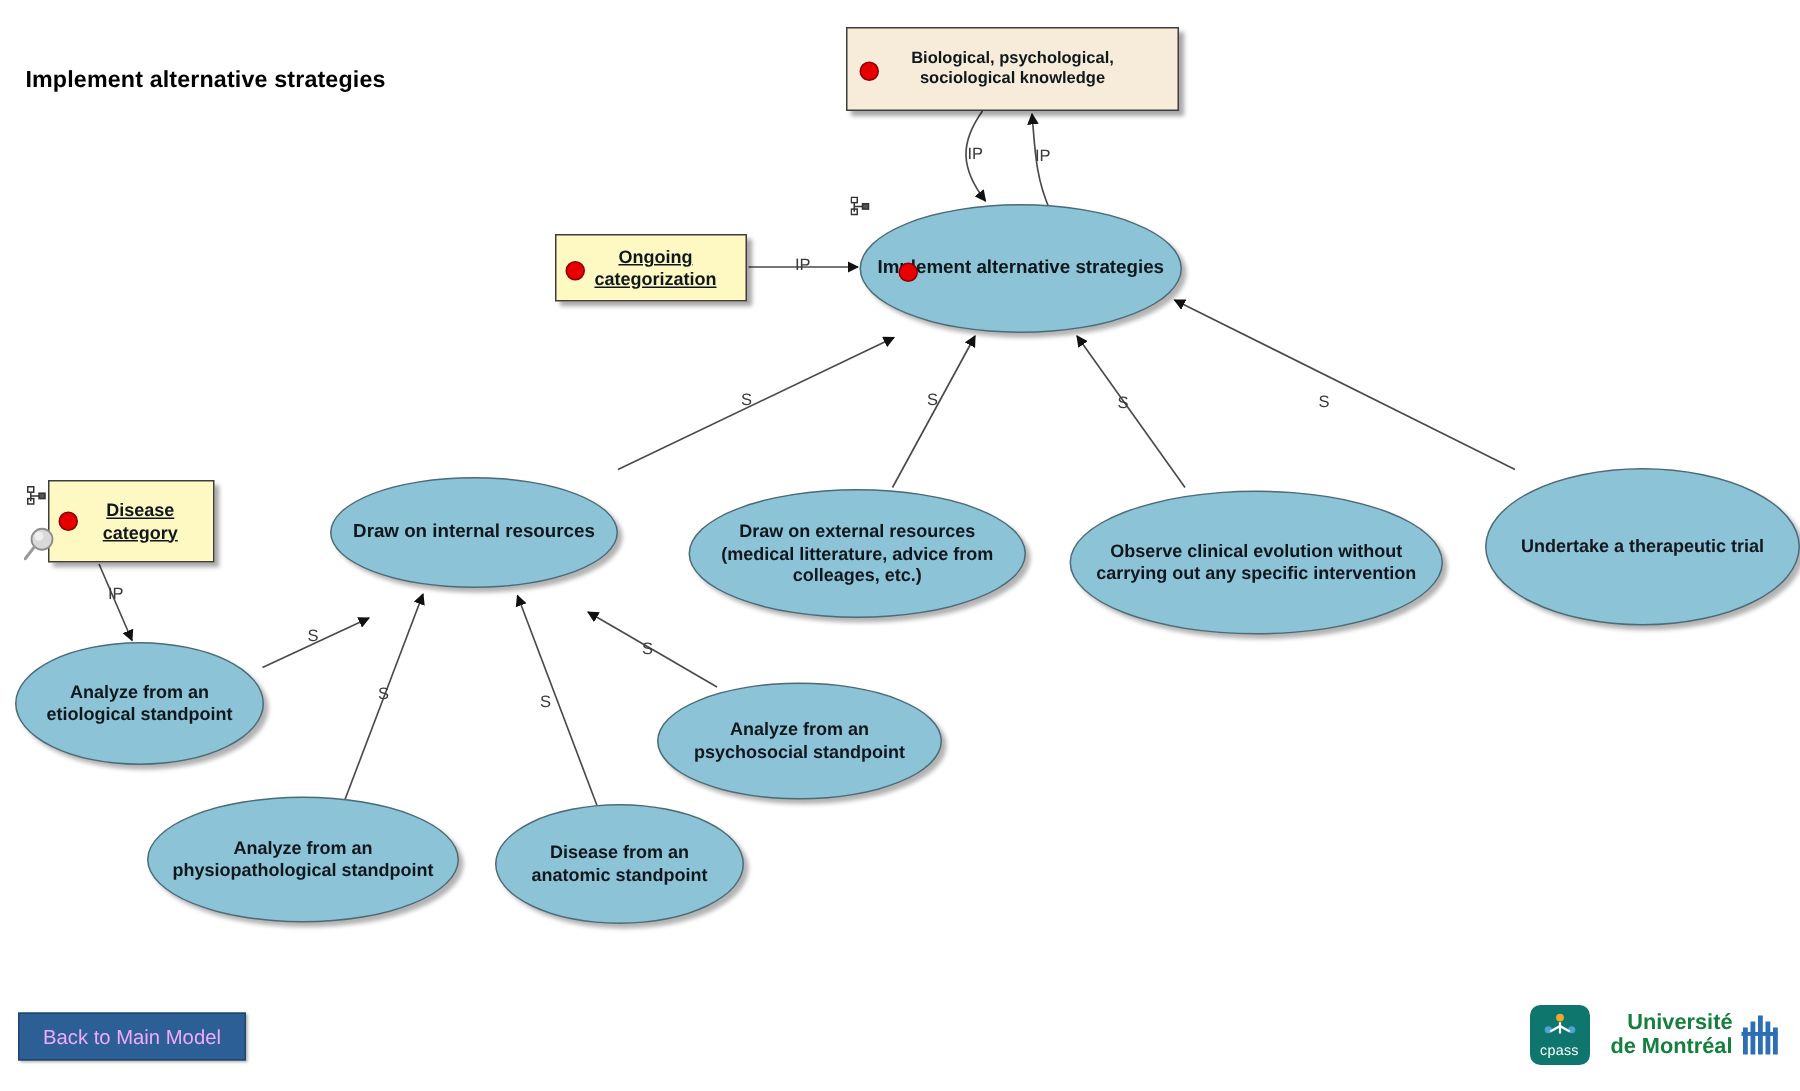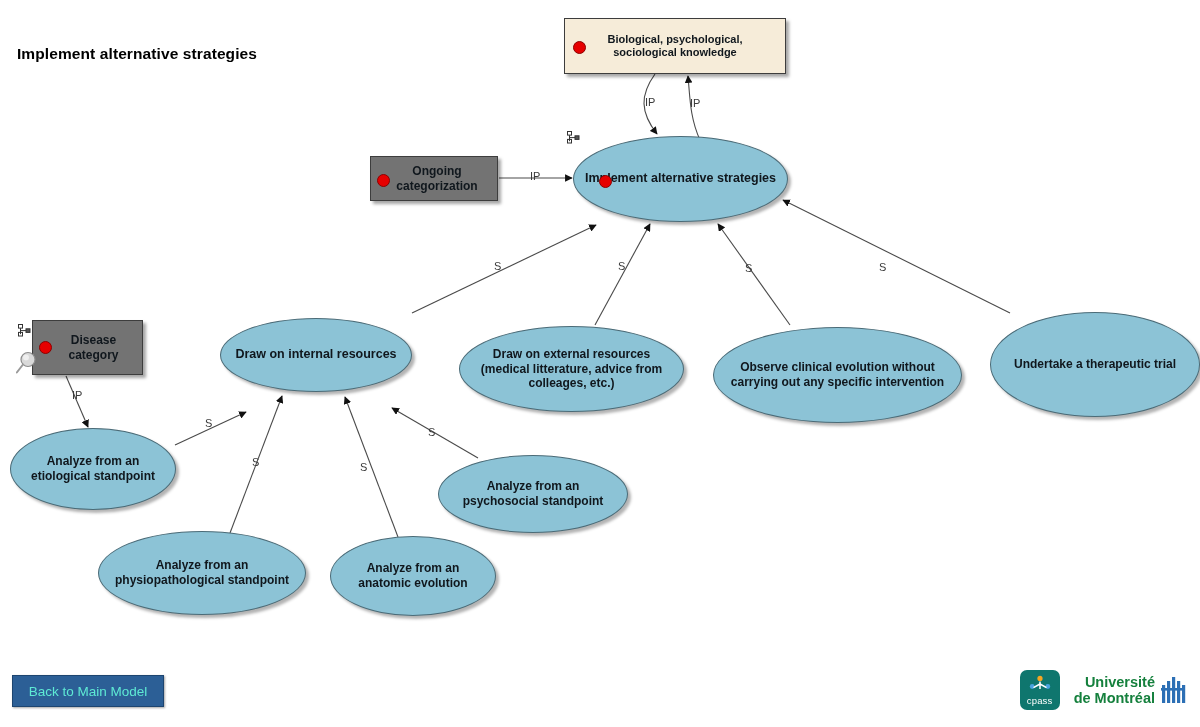--- a/index.html
+++ b/index.html
@@ -76,21 +76,21 @@
     background: #8cc3d6;
     border: 1.3px solid #4b6b77;
     box-shadow: 3px 3px 3px rgba(0,0,0,.30);
   }
 
   
   .rect {
     border: 1.3px solid #3d3d3d;
     box-shadow: 3px 3px 3px rgba(0,0,0,.35);
   }
-  .rect.blue  { background: #737373; }
+  .rect.blue  { background: #fef9c3; text-decoration: underline; }
   .rect.beige { background: #f6ecd9; }
 
   
   .red-dot {
     position: absolute;
     width: 11px;
     height: 11px;
     border-radius: 50%;
     background: #e60000;
     border: 1px solid #8c0000;
@@ -104,21 +104,21 @@
 
   
   #back-button {
     position: absolute;
     left: 12px;
     top: 675px;
     width: 150px;
     height: 30px;
     background: #2c5f96;
     border: 1px solid #1d4570;
-    color: #5eead4;
+    color: #f0abfc;
     font-size: 13.5px;
     display: flex;
     align-items: center;
     justify-content: center;
     cursor: pointer;
     box-shadow: 1px 1px 2px rgba(0,0,0,.35);
   }
   #logos {
     position: absolute;
     right: 14px;
@@ -264,21 +264,21 @@
 
   <div class="node ellipse" style="left:10px;top:428px;width:166px;height:82px;font-size:12px;">
     <span class="label">Analyze from an etiological standpoint</span>
   </div>
 
   <div class="node ellipse" style="left:98px;top:531px;width:208px;height:84px;font-size:12px;">
     <span class="label">Analyze from an physiopathological standpoint</span>
   </div>
 
   <div class="node ellipse" style="left:330px;top:536px;width:166px;height:80px;font-size:12px;">
-    <span class="label">Analyze from an anatomic evolution</span>
+    <span class="label">Disease from an anatomic standpoint</span>
   </div>
 
   <div class="node ellipse" style="left:438px;top:455px;width:190px;height:78px;font-size:12px;">
     <span class="label">Analyze from an psychosocial standpoint</span>
   </div>
 
   <div id="back-button">Back to Main Model</div>
 
   <div id="logos">
     <div class="cpass-logo">

